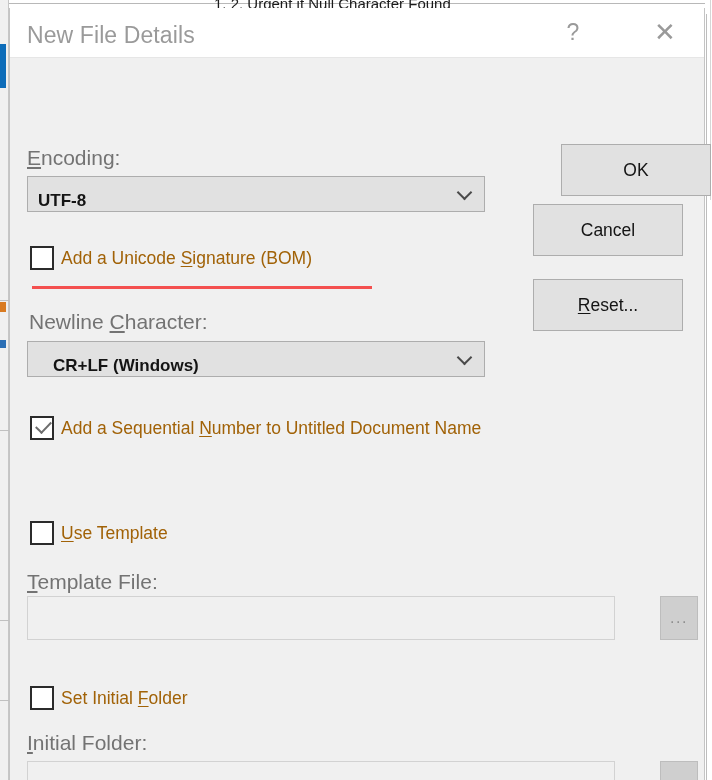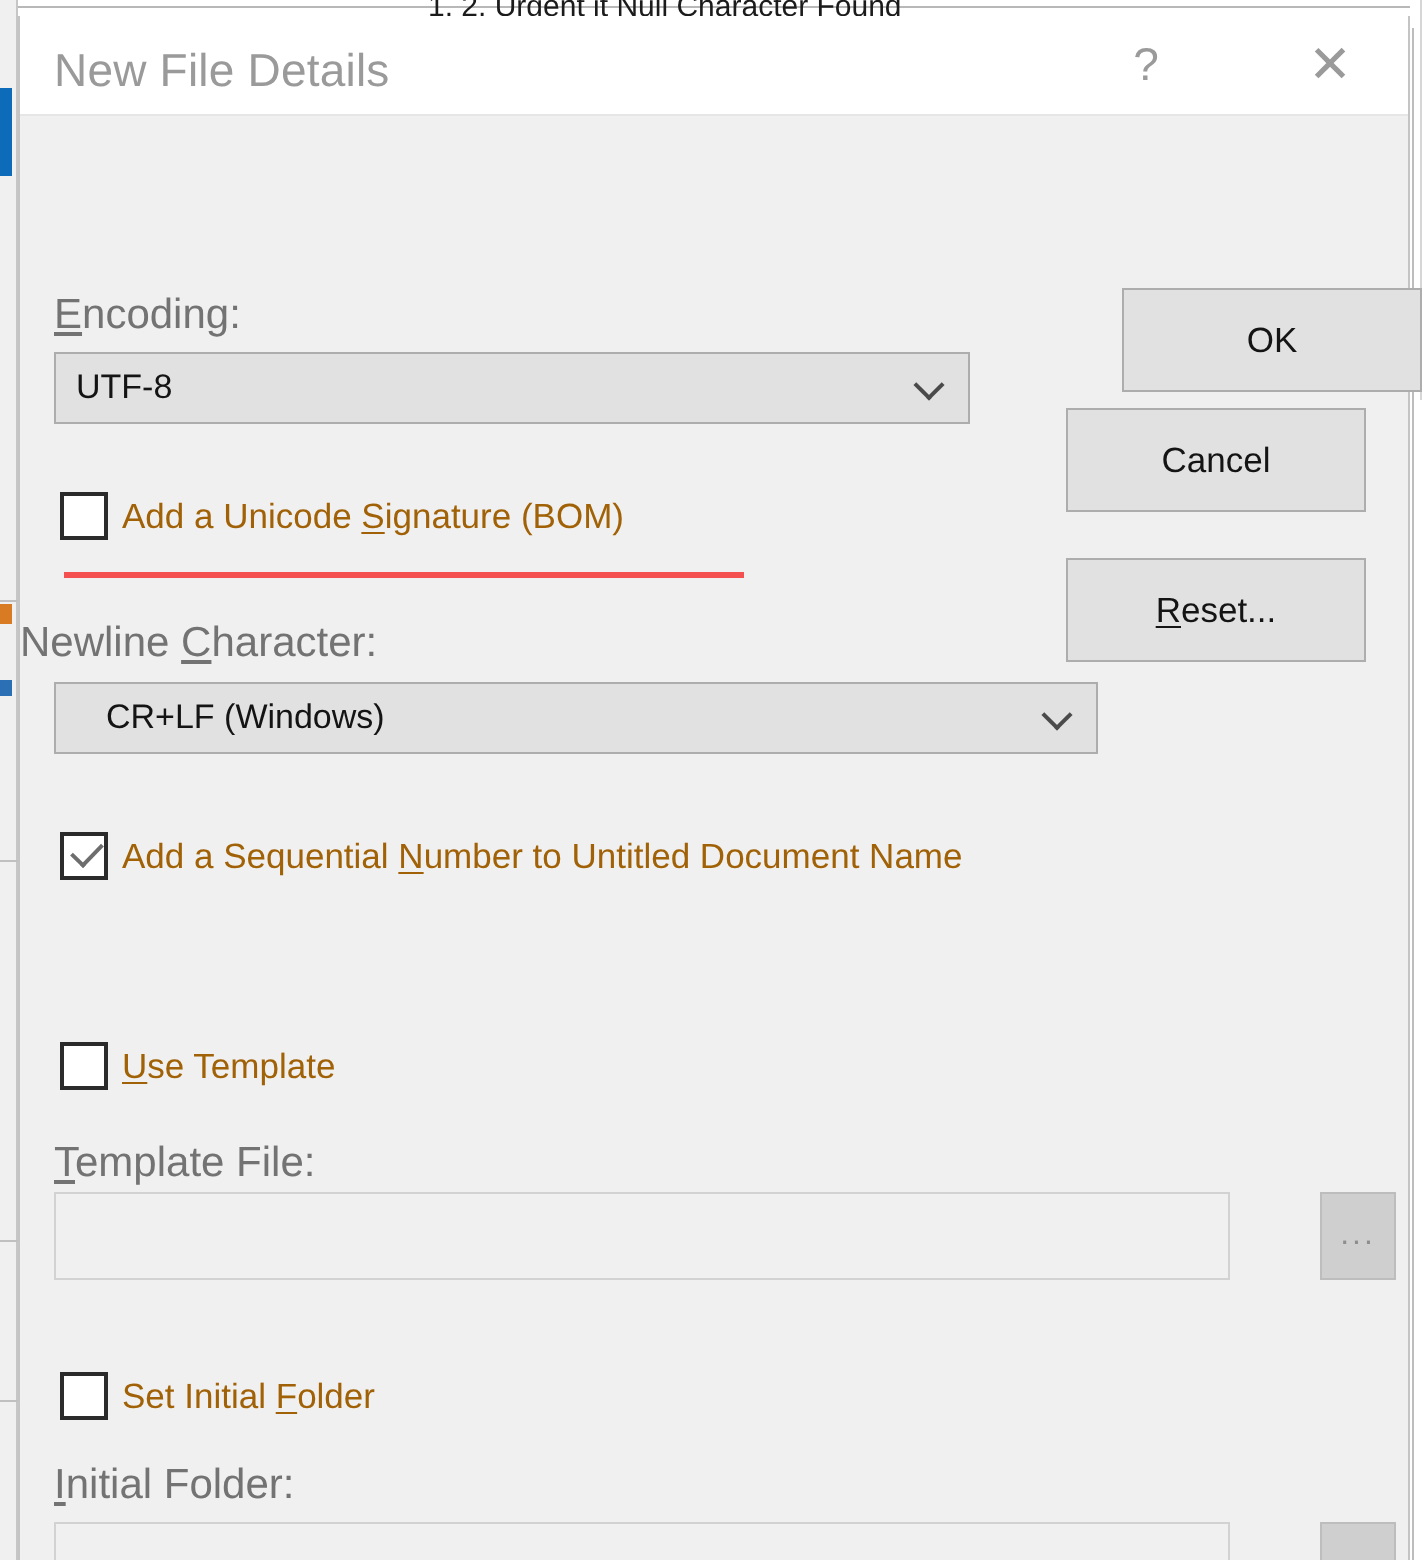--- a/index.html
+++ b/index.html
@@ -99,24 +99,25 @@
     font-size: 21px;
     color: #737373;
     white-space: nowrap;
   }
   .lbl u { text-decoration: underline; text-underline-offset: 2px; }
 
   .combo {
     position: absolute;
     background: #e1e1e1;
     border: 1px solid #adadad;
-    display: flex; align-items: center;
+    display: flex; align-items: flex-end;
     font-size: 17px; color: #141414;
     padding-left: 10px;
     cursor: default;
+    font-weight: bold;
   }
   .combo .chev {
     position: absolute; right: 14px; top: 50%;
     width: 11px; height: 11px; margin-top: -7px;
     border-right: 2px solid #4a4a4a;
     border-bottom: 2px solid #4a4a4a;
     transform: rotate(45deg);
   }
 
   .cbrow {
@@ -217,22 +218,22 @@
       <span>UTF-8</span>
       <span class="chev"></span>
     </div>
 
     <div class="cbrow" style="left:20px; top:188px;">
       <span class="cbox"></span>
       <span class="cbtext">Add a Unicode <u>S</u>ignature (BOM)</span>
     </div>
     <div id="bom-underline"></div>
 
-    <div class="lbl" style="left:0; top:252px;">Newline <u>C</u>haracter:</div>
-    <div class="combo" style="left:17px; top:283px; width:522px; height:36px;padding-left:25px;">
+    <div class="lbl" style="left:19px; top:252px;">Newline <u>C</u>haracter:</div>
+    <div class="combo" style="left:17px; top:283px; width:458px; height:36px;padding-left:25px;">
       <span>CR+LF (Windows)</span>
       <span class="chev"></span>
     </div>
 
     <div class="cbrow" style="left:20px; top:463px;">
       <span class="cbox"></span>
       <span class="cbtext"><u>U</u>se Template</span>
     </div>
 
     <div class="cbrow" style="left:20px; top:358px;">

